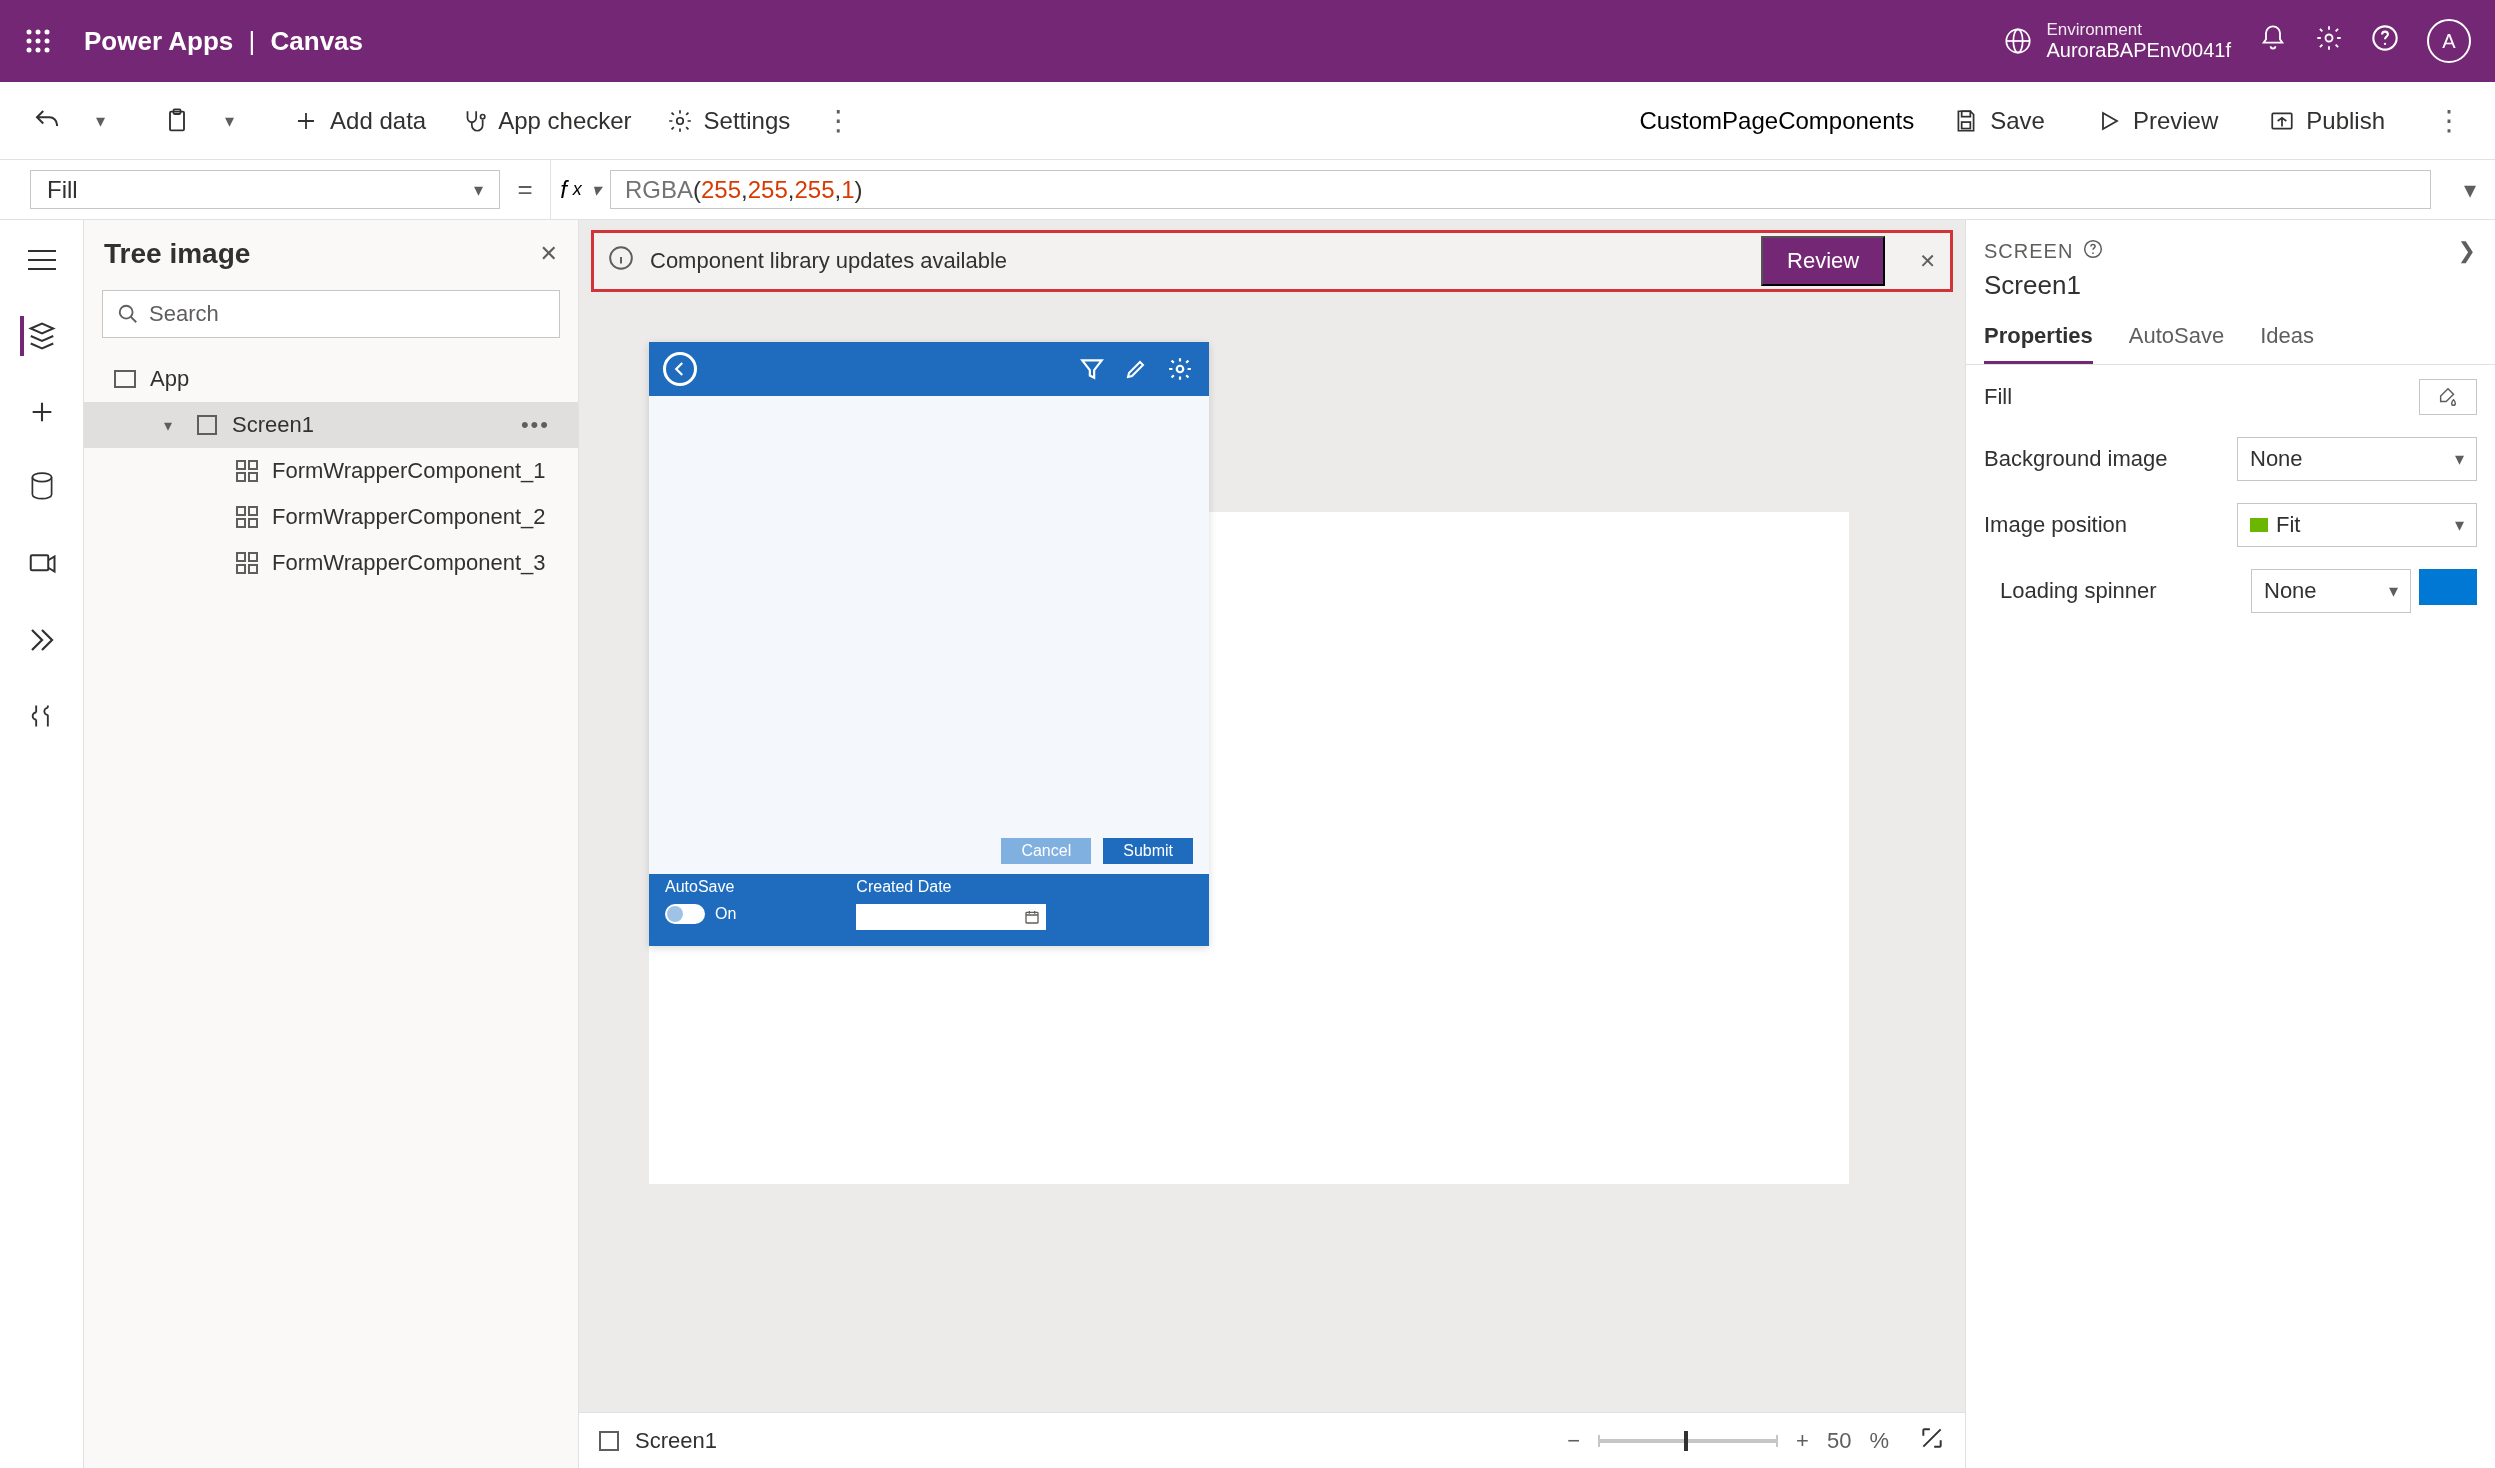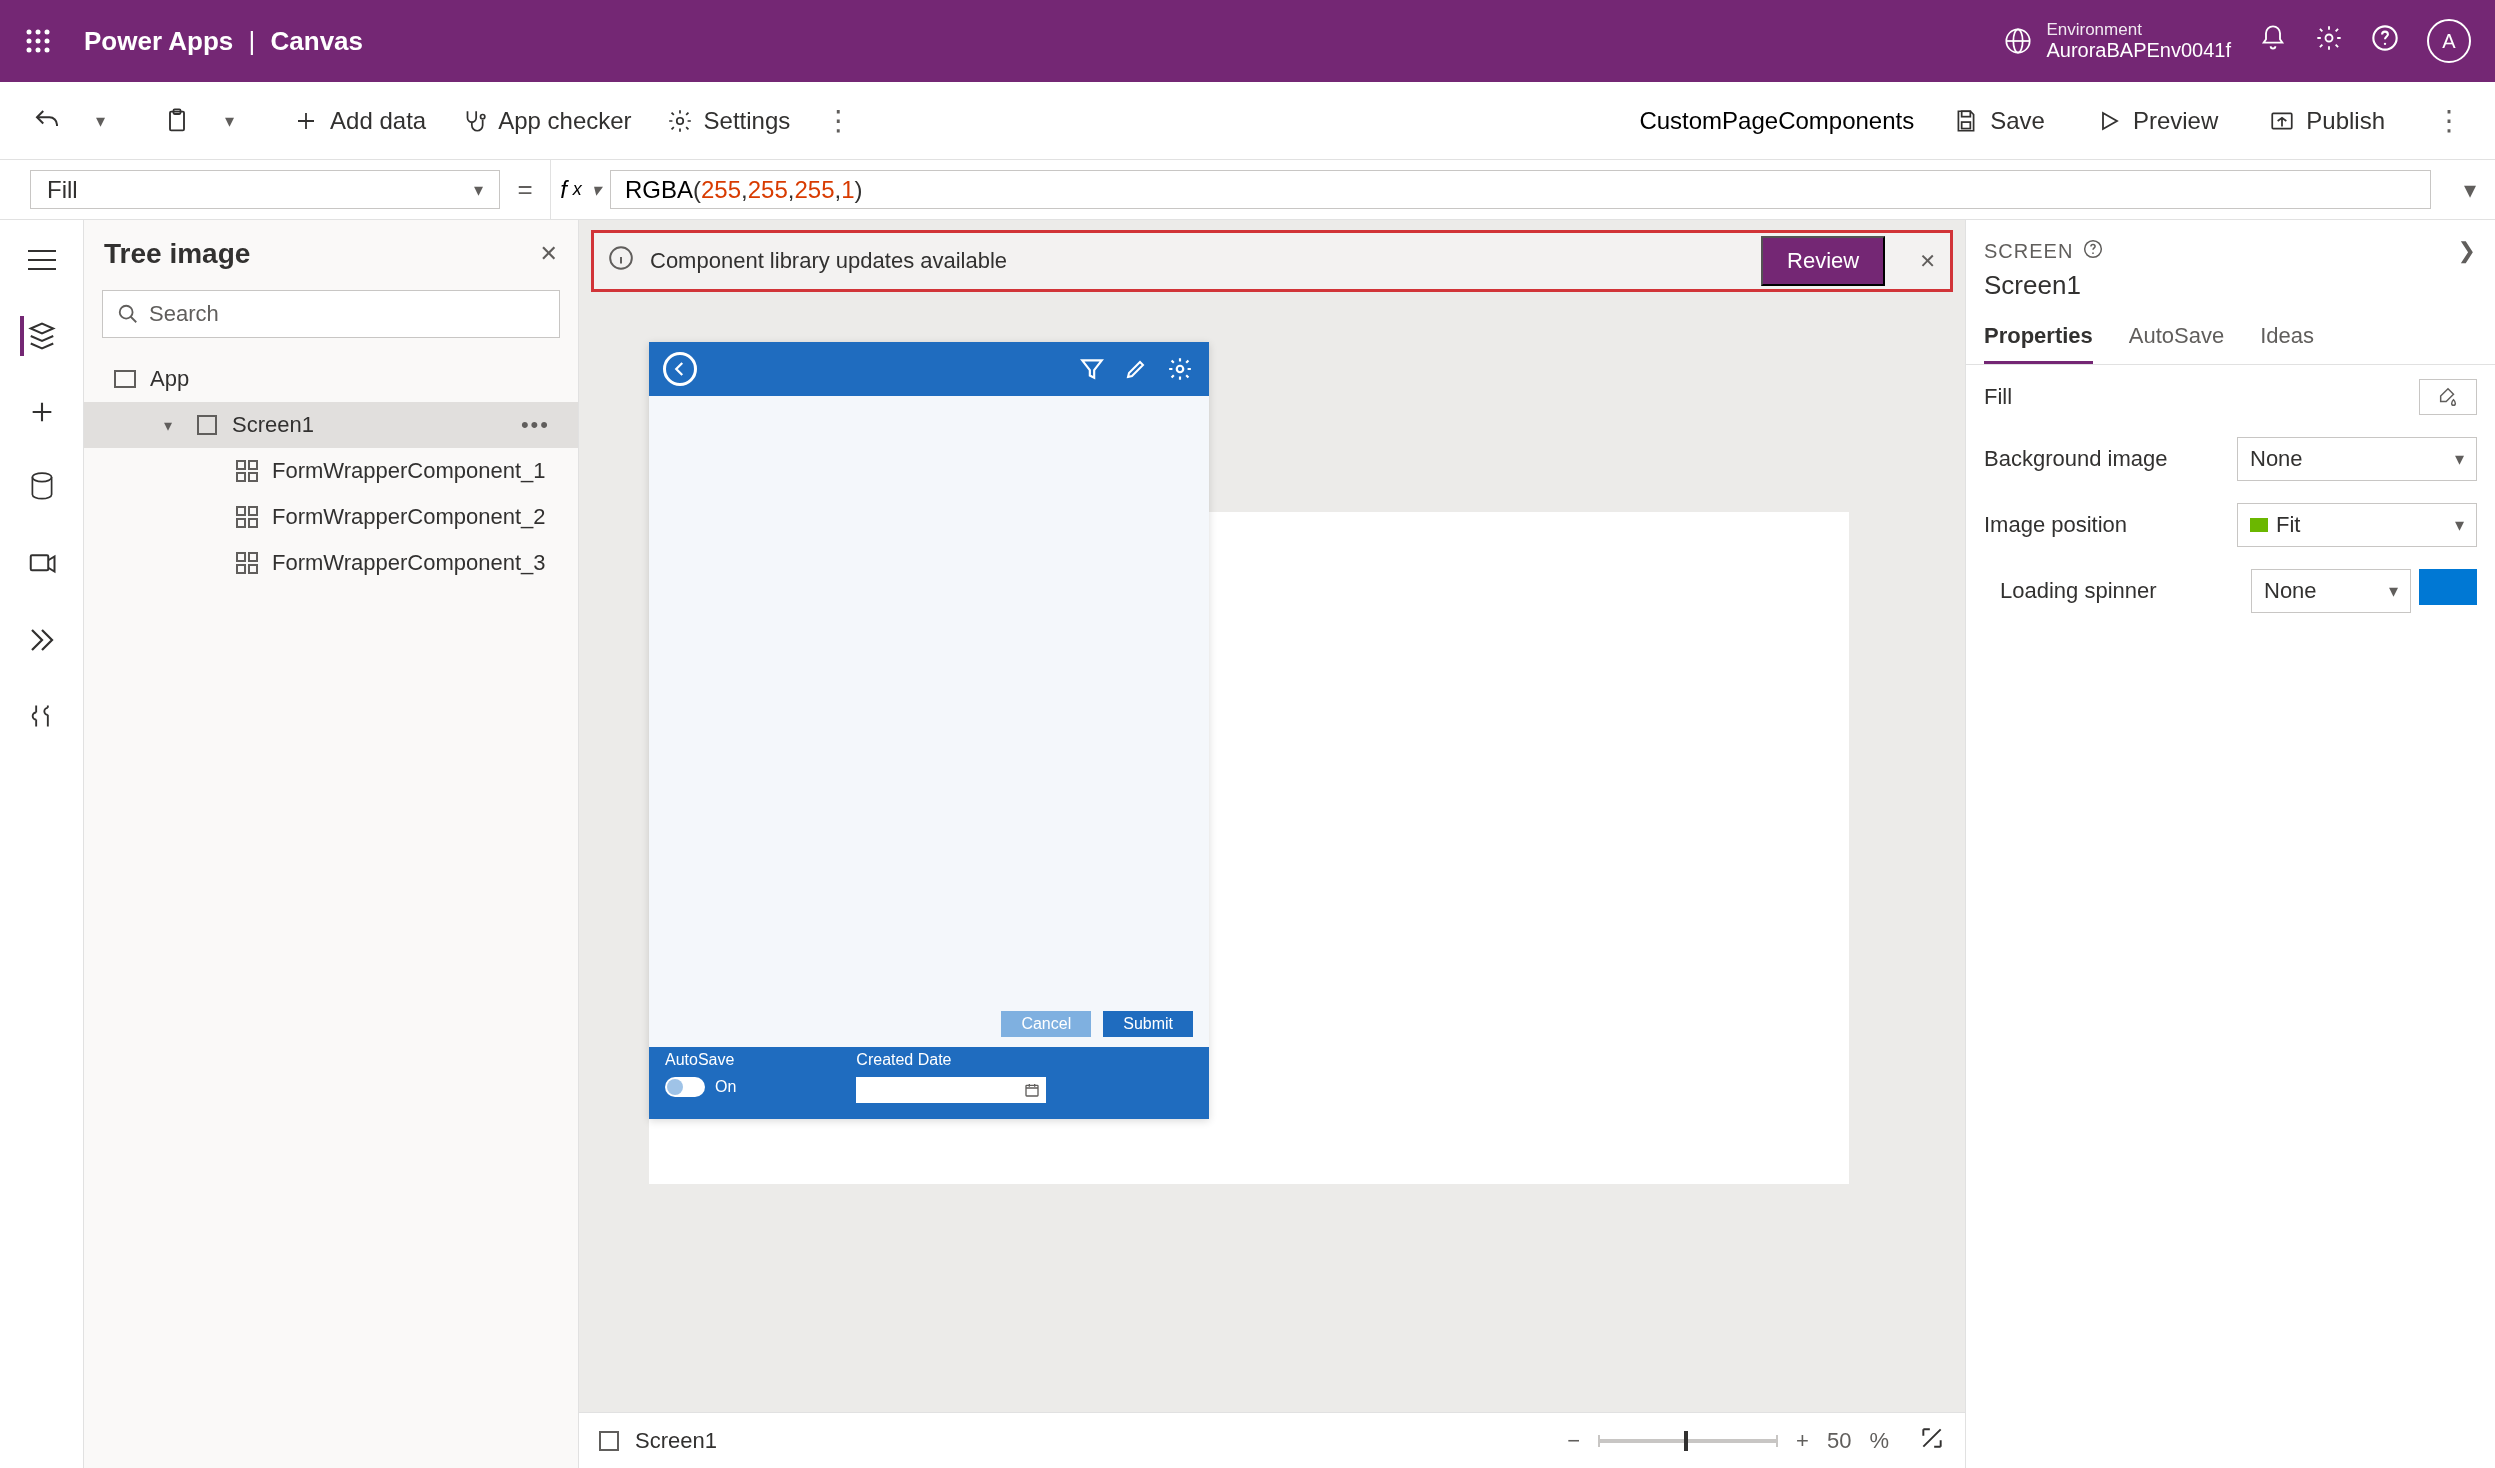--- a/index.html
+++ b/index.html
@@ -49,21 +49,21 @@
     display:flex; align-items:center; padding:0 16px; justify-content:space-between;
     color:#323130;
   }
   .eq { width:50px; display:flex; align-items:center; justify-content:center; font-size:26px; color:#605e5c; }
   .fx-box { width:60px; border-left:1px solid #e1e1e1; display:flex; align-items:center; justify-content:center; gap:6px; font-style:italic; }
   .formula-input {
     flex:1; border:1px solid #c8c6c4; margin:10px 14px 10px 0;
     display:flex; align-items:center; padding:0 14px;
     font-family: Consolas, monospace; font-size:24px;
   }
-  .tok-fn { color:#000000; }
+  .tok-fn { color:#737373; }
   .tok-num { color:#d83b01; }
   .tok-par { color:#323130; }
   .formula-chevron { width:50px; display:flex; align-items:center; justify-content:center; color:#605e5c; }
 
   
   .main {
     display:flex; height: calc(100% - 82px - 78px - 60px);
   }
 
   
@@ -100,21 +100,21 @@
   .notif {
     margin:10px 12px 0; height:62px; background:#f3f2f1; border:3px solid #d13438;
     display:flex; align-items:center; padding:0 14px; gap:16px; font-size:22px; color:#323130;
   }
   .notif .info-icon { color:#605e5c; }
   .notif-btn { margin-left:auto; background:#742774; color:#fff; padding:10px 24px; font-size:22px; }
   .notif-close { margin-left:18px; color:#605e5c; font-size:20px; }
 
   .canvas-scroll { flex:1; display:flex; align-items:flex-start; justify-content:flex-start; padding:180px 0 0 70px; }
   .phone {
-    width:560px; height:777px; background:#f4f7fb; box-shadow:0 2px 8px rgba(0,0,0,.15);
+    width:560px; height:604px; background:#f4f7fb; box-shadow:0 2px 8px rgba(0,0,0,.15);
     display:flex; flex-direction:column;
   }
   .phone-tb {
     height:54px; background:#1f6cbf; display:flex; align-items:center; padding:0 14px; gap:14px;
   }
   .phone-tb .spacer { flex:1; }
   .phone-tb-icon { color:#fff; width:30px; height:30px; display:flex; align-items:center; justify-content:center;}
   .back-circle { width:34px;height:34px;border:3px solid #fff;border-radius:50%; display:flex;align-items:center;justify-content:center;color:#fff; }
   .phone-body { flex:1; }
   .phone-buttons { display:flex; justify-content:flex-end; gap:12px; padding:10px 16px; }

